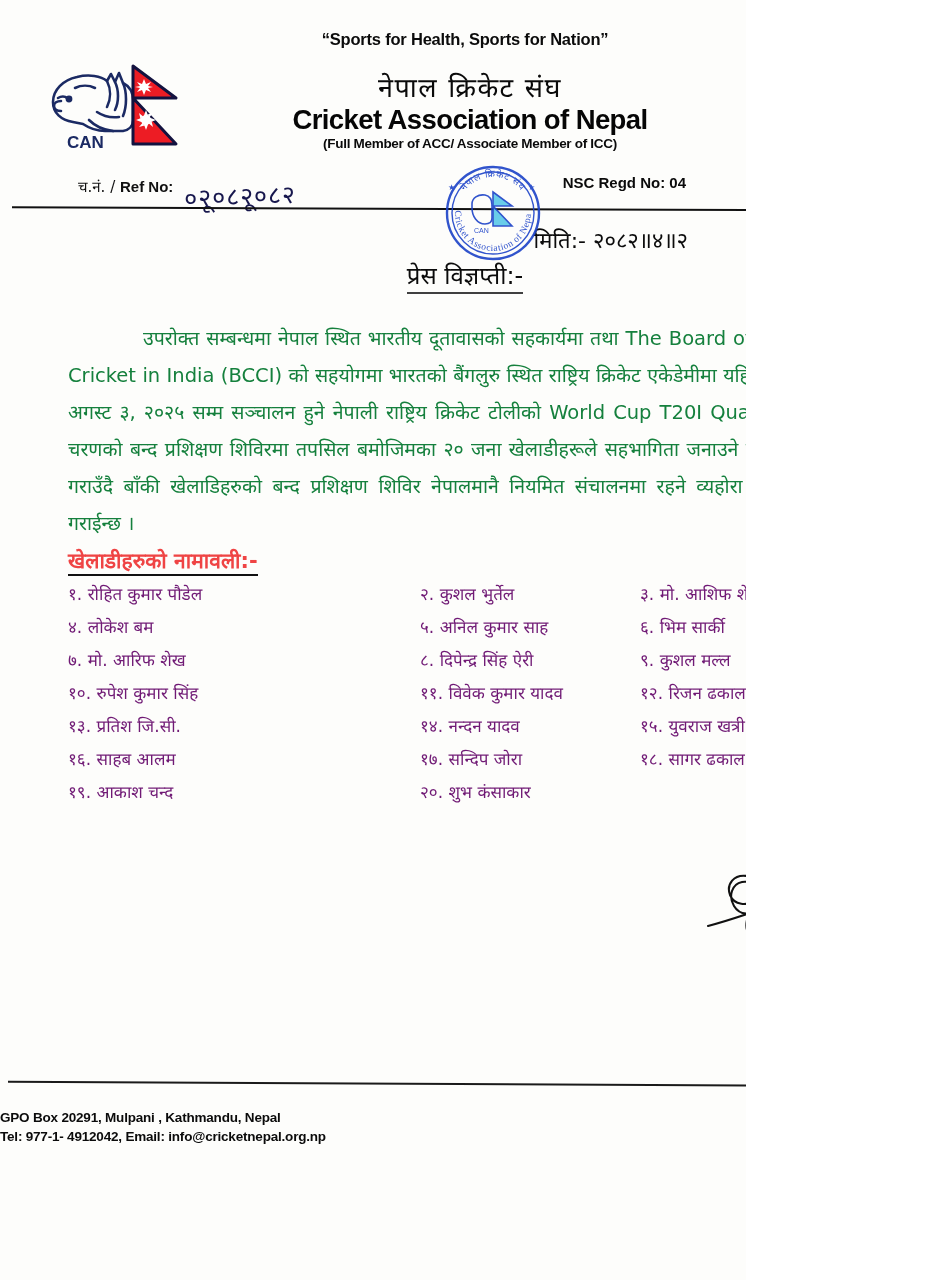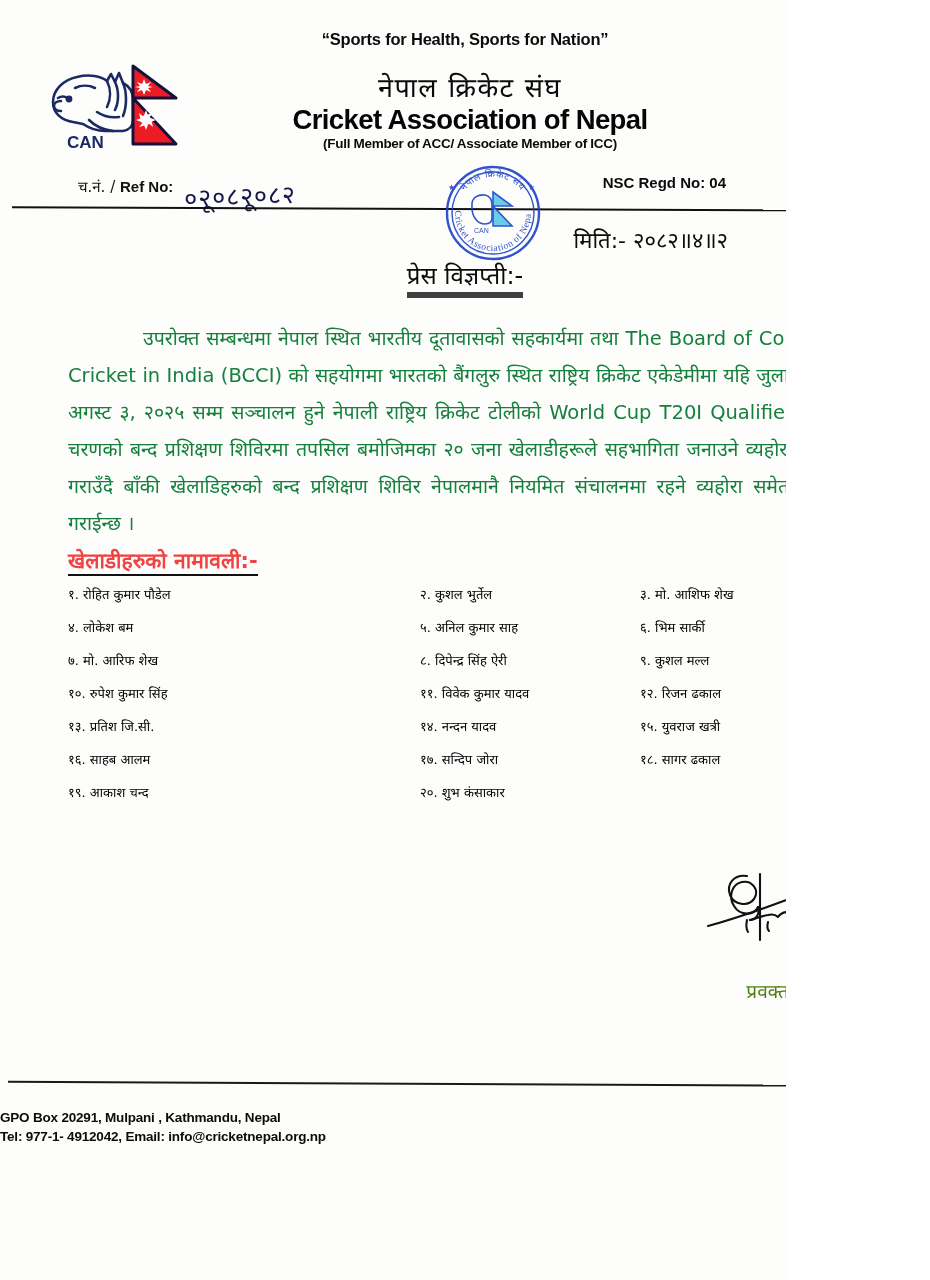--- a/index.html
+++ b/index.html
@@ -8,21 +8,20 @@
     background: #ffffff;
   }
   .page {
     position: relative;
     width: 746px;
     height: 1280px;
     background: #fdfdfb;
     overflow: hidden;
     font-family: "DejaVu Sans", "Liberation Sans", sans-serif;
     color: #111111;
-    padding-left: 40px;
   }
 
   
   .slogan {
     position: absolute;
     top: 30px;
     left: 0;
     width: 930px;
     text-align: center;
     font-family: "Liberation Sans", sans-serif;
@@ -144,21 +143,21 @@
     position: absolute;
     top: 258px;
     left: 0;
     width: 930px;
     text-align: center;
     font-family: "DejaVu Sans", sans-serif;
     font-size: 24px;
     color: #0b0b0b;
   }
   .doc-title span {
-    border-bottom: 6px solid #404040;
+    border-bottom: 2px solid #404040;
     padding-bottom: 2px;
   }
 
   
   .body-text {
     position: absolute;
     left: 68px;
     top: 320px;
     width: 795px;
     font-family: "DejaVu Sans", sans-serif;
@@ -187,23 +186,23 @@
     position: absolute;
     left: 68px;
     top: 578px;
     width: 800px;
     display: grid;
     grid-template-columns: 352px 220px 228px;
     row-gap: 0;
   }
   .player {
     font-family: "DejaVu Sans", sans-serif;
-    font-size: 13px;
+    font-size: 17px;
     line-height: 33px;
-    color: #000000;
+    color: #701a75;
     white-space: nowrap;
   }
   .player.empty { visibility: hidden; }
 
   
   .signature-svg {
     position: absolute;
     left: 690px;
     top: 862px;
     width: 165px;

